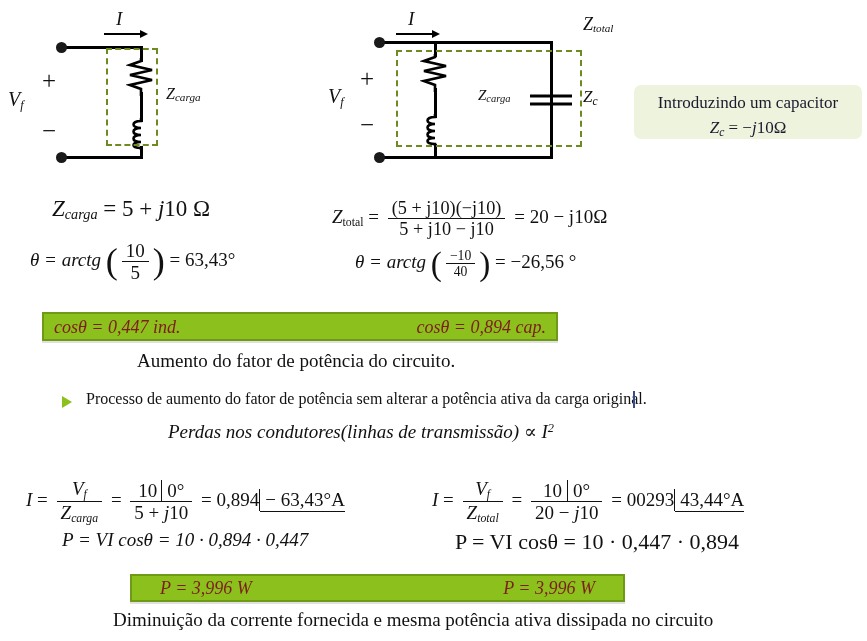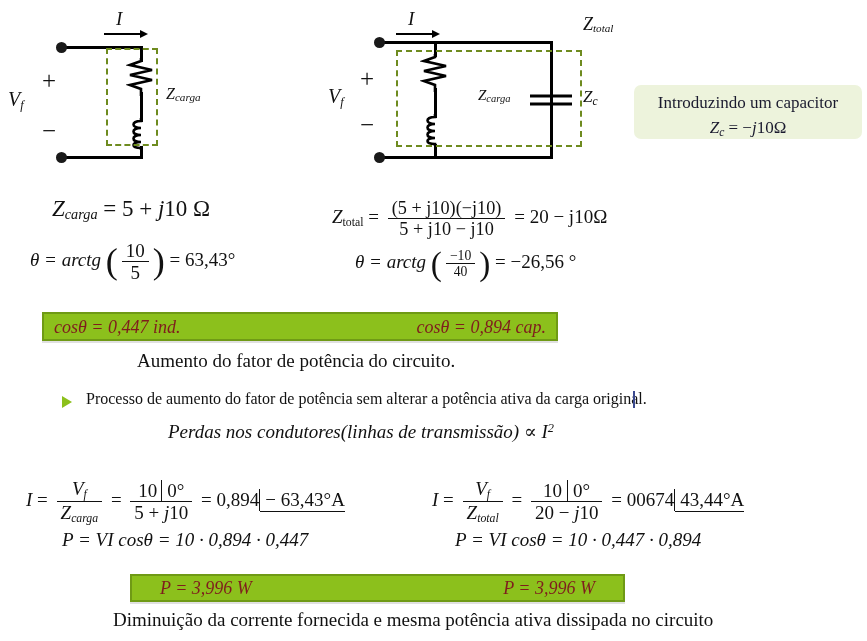--- a/index.html
+++ b/index.html
@@ -313,23 +313,23 @@
     <span class="den"><span style="font-style:italic;">Z</span><span class="sub">total</span></span>
   </span>
   <span style="font-style:normal;"> = </span>
   <span class="frac" style="font-style:normal;">
     <span class="num">
       <span>10</span><span class="angle" style="margin-left:5px;">0°</span>
     </span>
     <span class="den">20 − <span style="font-style:italic;">j</span>10</span>
   </span>
   <span style="font-style:normal;">= </span>
-  <span style="font-style:normal;">00674</span><span class="angle" style="font-style:normal;">43,44°A</span>
-</div>
-
-<div class="eq" style="left:455px; top:529px; font-size:19px; font-style:italic;">P = VI cosθ = 10 · 0,447 · 0,894</div>
+  <span style="font-style:normal;">00293</span><span class="angle" style="font-style:normal;">43,44°A</span>
+</div>
+
+<div class="eq" style="left:455px; top:529px; font-size:22px; ">P = VI cosθ = 10 · 0,447 · 0,894</div>
 
 <div class="greenbar" style="left:130px; top:574px; width:495px; height:28px;">
   <div class="gtext" style="left:28px;">P = 3,996 W</div>
   <div class="gtext" style="right:28px;">P = 3,996 W</div>
 </div>
 
 <div class="abs" style="left:113px; top:609px; font-size:19px; white-space:nowrap;">Diminuição da corrente fornecida e mesma potência ativa dissipada no circuito</div>
 
 </body></html>

